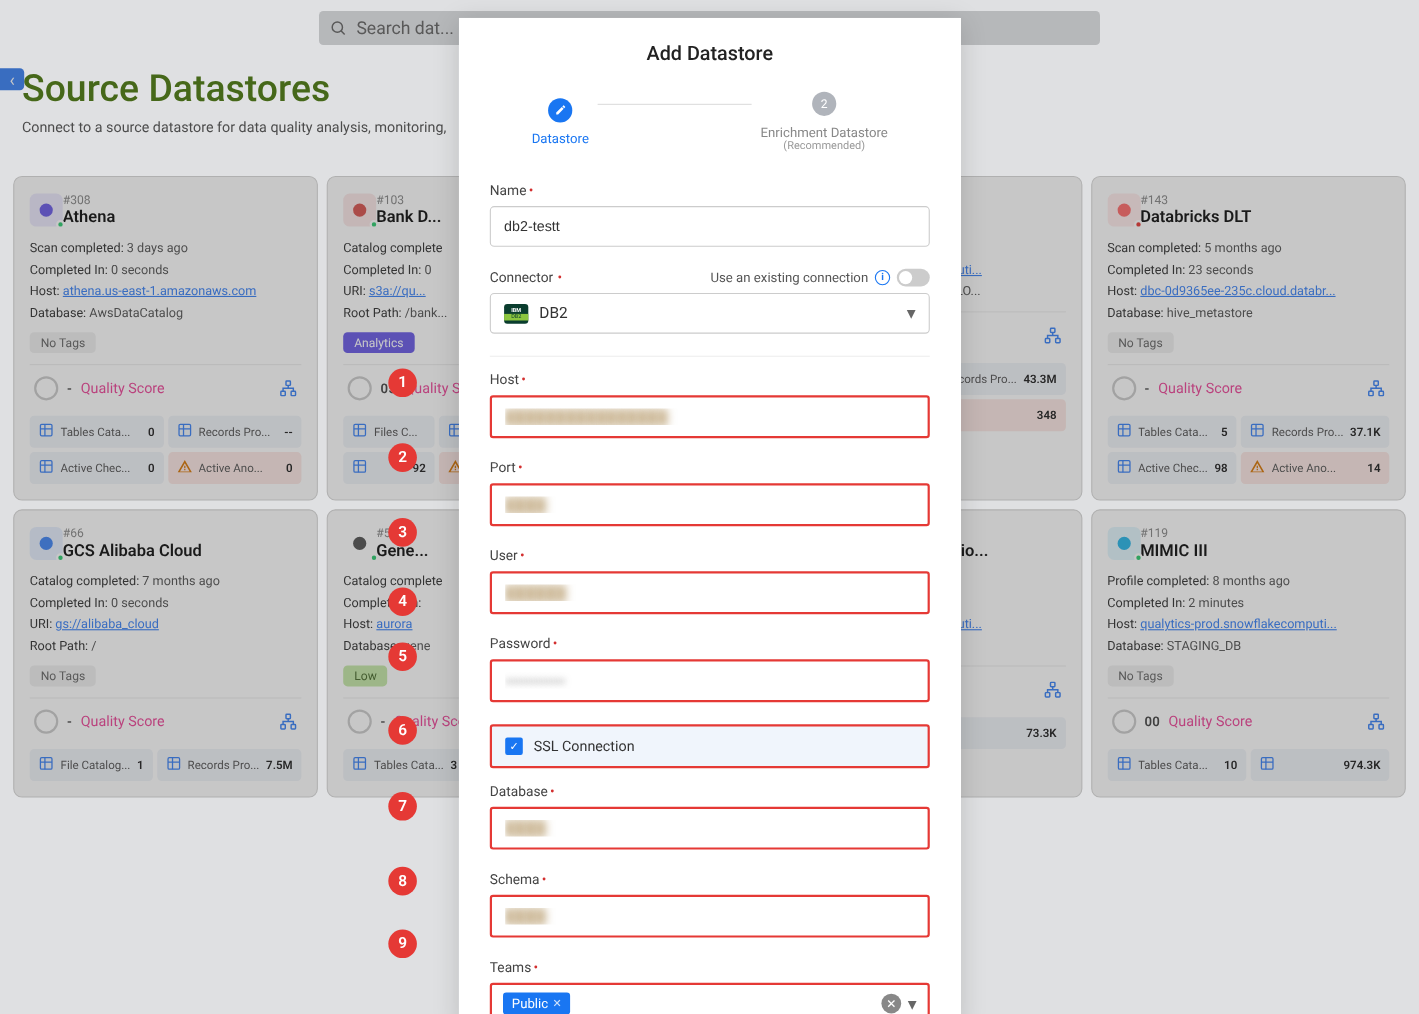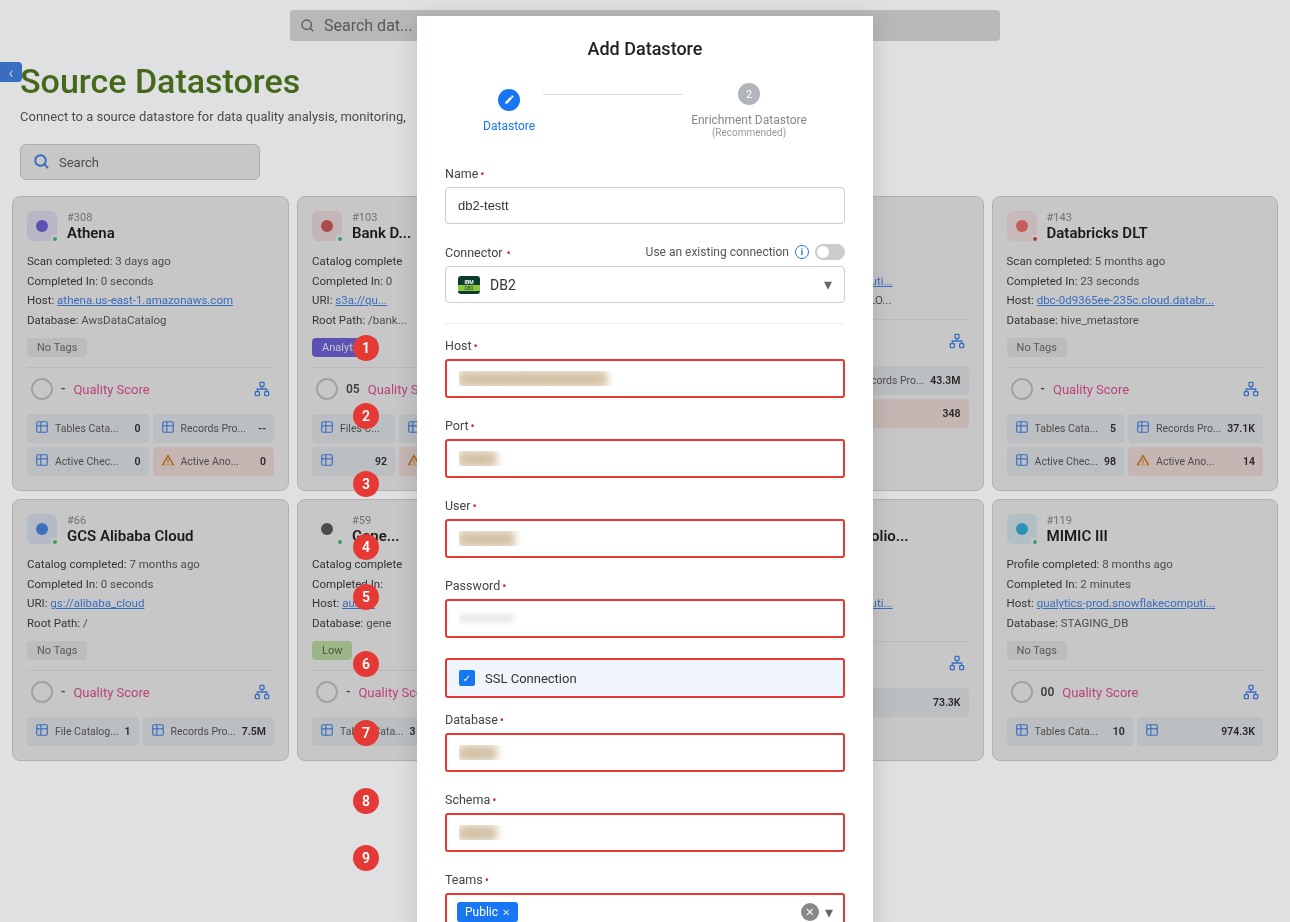--- a/index.html
+++ b/index.html
@@ -16,21 +16,21 @@
 .page-subtitle { font-size: 13px; color: #555; }
 .tag-chevron { position: absolute; left: 0; top: 62px; background: #3b82f6; color: #fff; width: 22px; height: 20px; border-radius: 0 4px 4px 0; display: flex; align-items: center; justify-content: center; }
 .filter-bar { display: flex; gap: 8px; padding: 0 20px 16px; }
 .filter-box { background: #fff; border: 1px solid #ddd; border-radius: 6px; padding: 8px 12px; display: flex; align-items: center; gap: 8px; color: #555; font-size: 13px; }
 .filter-box.search { flex: 0 0 240px; }
 .filter-box.sort { flex: 0 0 110px; flex-direction: row; }
 .sort-label { font-size: 10px; color: #888; }
 .sort-value { font-size: 13px; color: #333; }
 .cards-grid { display: grid; grid-template-columns: repeat(5, 1fr); gap: 8px; padding: 0 12px; }
 .card { background: #fff; border: 1px solid #e0e0e0; border-radius: 8px; padding: 14px; font-size: 12px; color: #444; }
-.card-header { display: flex; gap: 10px; margin-bottom: 10px; }
+.card-header { display: flex; align-items: center; margin-bottom: 10px; }
 .card-icon { width: 30px; height: 30px; border-radius: 6px; display: flex; align-items: center; justify-content: center; position: relative; }
 .card-icon .dot { position: absolute; bottom: -2px; right: -2px; width: 8px; height: 8px; border-radius: 50%; border: 2px solid #fff; }
 .card-id { font-size: 11px; color: #888; }
 .card-name { font-size: 15px; font-weight: 600; color: #111; }
 .card-meta { font-size: 11.5px; color: #555; line-height: 1.7; margin-bottom: 8px; }
 .card-meta .label { color: #333; }
 .card-meta .link { color: #3b82f6; text-decoration: underline; }
 .tag { display: inline-block; background: #f0f0f0; color: #666; font-size: 11px; padding: 3px 10px; border-radius: 4px; margin-bottom: 10px; }
 .tag.analytics { background: #6b5ce7; color: #fff; }
 .tag.low { background: #c5e8a8; color: #4a6b2e; }
@@ -107,27 +107,20 @@
         </svg>
       <span>Search dat...</span>
     </div>
   </div>
   <div class="tag-chevron">‹</div>
   <div class="page-header">
     <div class="page-title">Source Datastores</div>
     <div class="page-subtitle">Connect to a source datastore for data quality analysis, monitoring,</div>
   </div>
   <div class="filter-bar">
-    <div class="filter-box search">
-      <svg width="18" height="18" viewBox="0 0 24 24" fill="none" stroke="#3b82f6" stroke-width="2.5">
-          <circle cx="10" cy="10" r="7"></circle>
-          <line x1="20" y1="20" x2="15" y2="15"></line>
-        </svg>
-      <span>Search</span>
-    </div>
   </div>
   <div class="cards-grid" id="cards-grid">
       <div class="card">
     <div class="card-header">
       <div class="card-icon" style="background:#6b5ce722">
         <svg width="18" height="18" viewBox="0 0 24 24" fill="#6b5ce7">
               <circle cx="12" cy="12" r="8"></circle>
             </svg>
         <span class="dot" style="background:#2ecc71"></span>
       </div>

